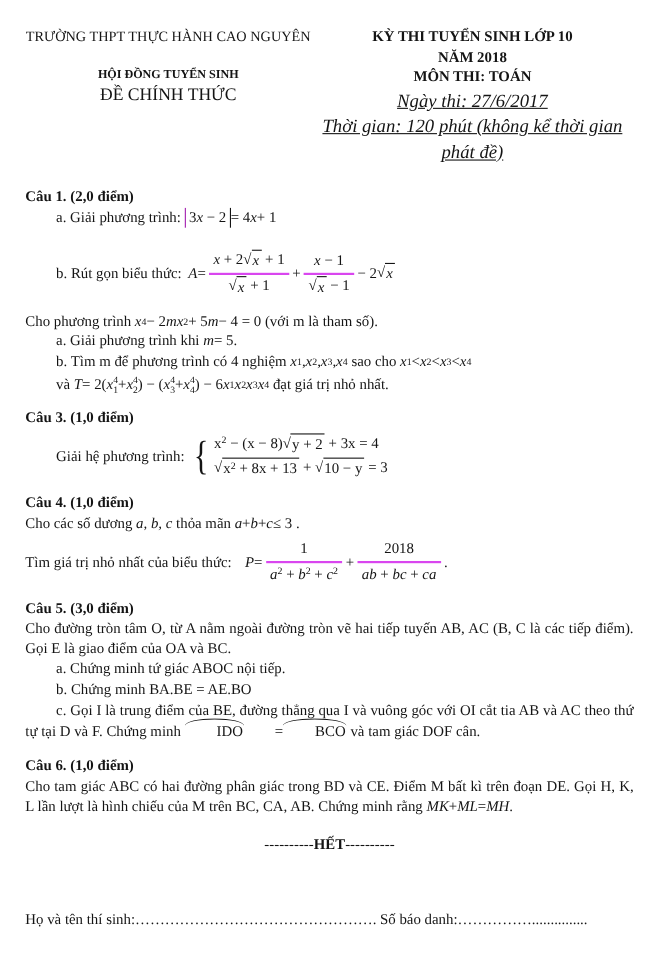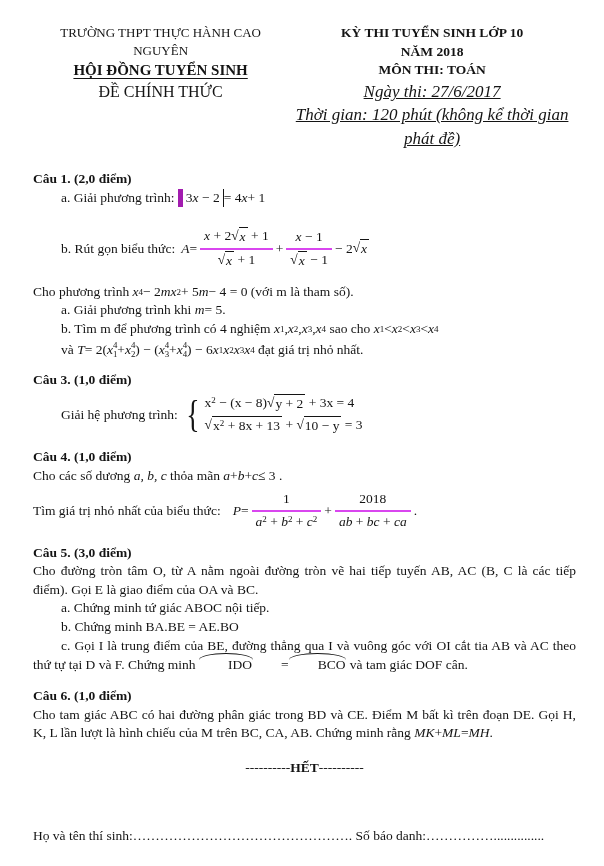--- a/index.html
+++ b/index.html
@@ -1,27 +1,27 @@
 <!DOCTYPE html>
 <html lang="vi"><head>
 <meta charset="utf-8">
 <style>
   html,body{margin:0;padding:0;}
   body{
     width:604px;height:866px;background:#ffffff;color:#141414;
     font-family:"Liberation Serif","DejaVu Serif",serif;
     font-size:13.5px;line-height:1.38;overflow:hidden;
   }
-  .page{position:relative;width:604px;height:866px;box-sizing:border-box;padding:24px 28px 0 33px;}
+  .page{position:relative;width:604px;height:866px;box-sizing:border-box;padding:24px 28px 0 23px;}
   
   .header{display:flex;margin-bottom:20px;}
   .header-left{width:47%;text-align:center;}
   .header-right{width:53%;text-align:center;}
   .school{font-size:13px;}
-  .council{font-weight:bold;text-decoration:underline;text-underline-offset:3px;font-size:15px;}
+  .council{font-weight:bold;text-underline-offset:3px;font-size:11px;margin-top:19px;}
   .examtype{font-size:16px;}
   .hr-bold{font-weight:bold;font-size:13.5px;}
   .hr-italic{font-style:italic;font-size:17px;text-decoration:underline;}
   
   .section{margin-bottom:12px;}
   .q-title{font-weight:bold;}
   .indent{padding-left:28px;}
   .row{display:flex;align-items:center;}
   .row .lbl{margin-right:6px;white-space:nowrap;}
   .mrow{white-space:nowrap;display:inline-flex;align-items:center;}
@@ -31,21 +31,21 @@
   sup,sub{font-size:9px;line-height:0;}
   sup{vertical-align:4px;}
   sub{vertical-align:-3px;}
   .ss{display:inline-flex;flex-direction:column;align-items:flex-start;font-size:8.8px;line-height:1.05;vertical-align:-4.5px;}
   .frac{display:inline-flex;flex-direction:column;text-align:center;vertical-align:middle;margin:0 3px;}
   .frac .num{display:block;padding:0 4px 1px 4px;border-bottom:2px solid #d946ef;}
   .frac .den{display:block;padding:1px 4px 0 4px;}
   .sqrt{display:inline-flex;align-items:flex-start;white-space:nowrap;}
   .sqrt::before{content:"√";font-style:normal;}
   .sqrt .rad{border-top:1px solid #141414;padding:0 2px 0 1px;}
-  .absv{border-left:5px solid #a21caf;border-right:1px solid #141414;padding:0 3px;}
+  .absv{border-left:1px solid #a21caf;border-right:1px solid #141414;padding:0 3px;}
   .arc{position:relative;display:inline-block;padding:1px 1px 0 1px;}
   .arc::before{content:"";position:absolute;top:-2px;left:0;right:0;height:6px;
     border-top:1.2px solid #141414;border-radius:50% 50% 0 0 / 100% 100% 0 0;}
   .sys{display:inline-flex;align-items:center;}
   .sys::before{content:"{";font-size:37px;font-weight:300;line-height:0.9;margin-right:3px;transform:scaleX(0.75);}
   .sys-col{display:inline-flex;flex-direction:column;gap:3px;}
   .sys-line{white-space:nowrap;}
   
   .het{text-align:center;margin-top:16px;}
   .het b{font-weight:bold;}

